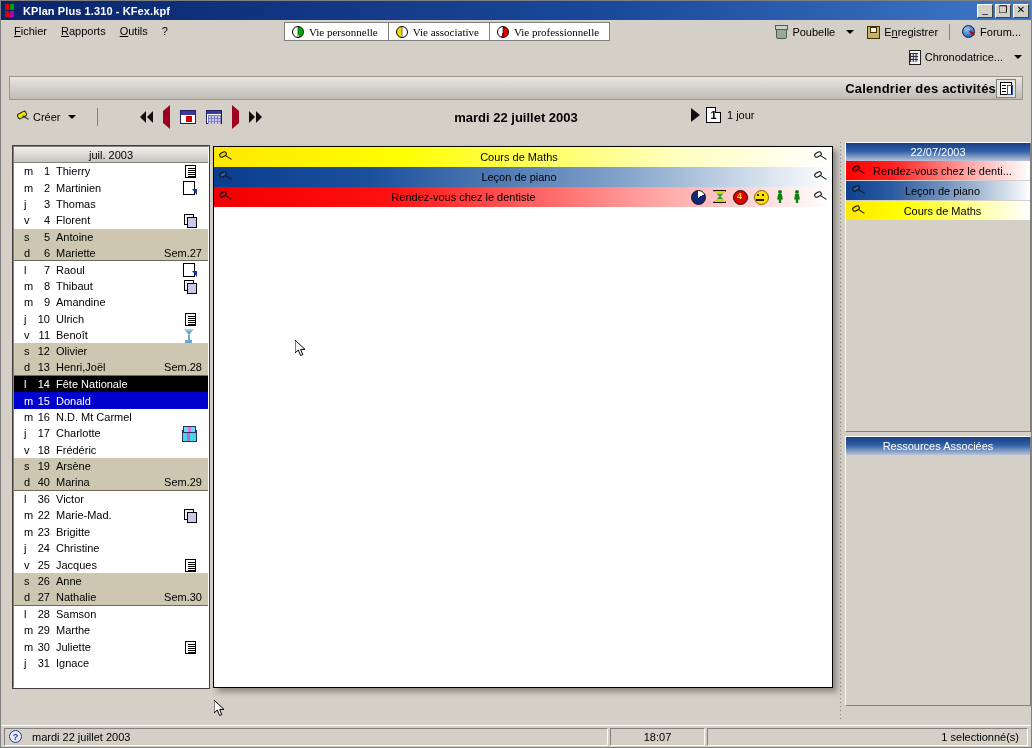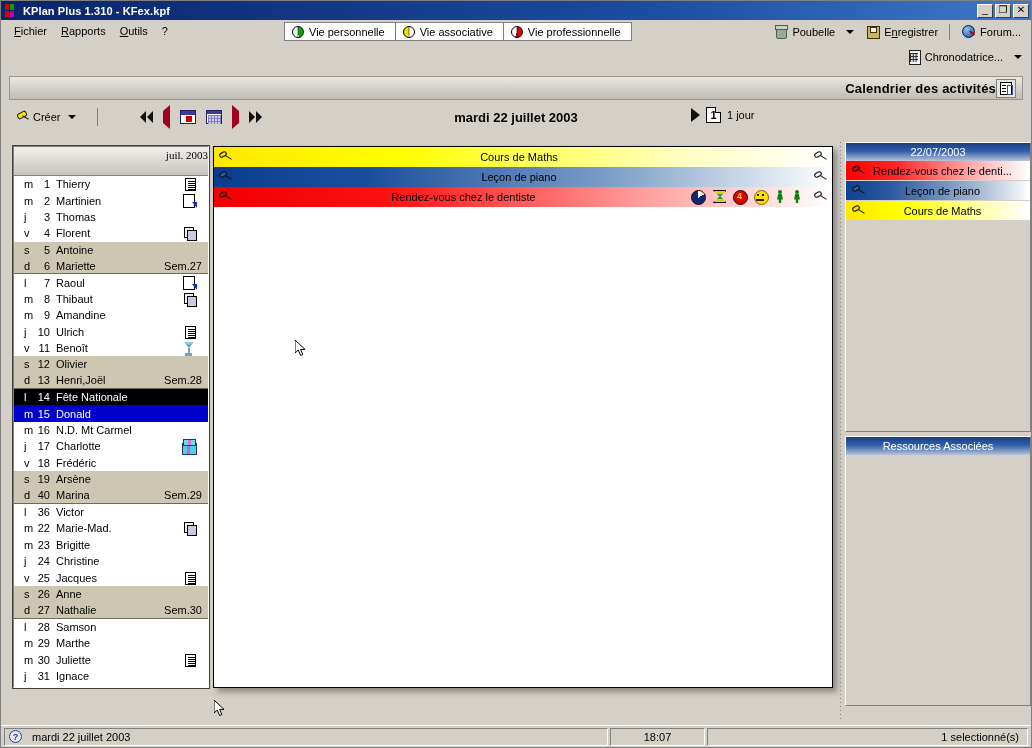--- a/index.html
+++ b/index.html
@@ -72,21 +72,21 @@
   .vie-group {
     position: absolute; left: 283px; top: 2px;
     display: flex; height: 19px;
     background: #fff;
     border: 1px solid #808080;
   }
   .vie-btn {
     display: flex; align-items: center; gap: 5px;
     padding: 0 10px 0 7px;
     background: #ffffff; border-right: 1px solid #808080;
-    font-size: 11px; white-space: nowrap; color:#000;
+    font-size: 11px; white-space: nowrap; color:#000;font-family:Liberation Serif, serif;
   }
   .vie-btn:last-child { border-right: none; }
   .pie { width: 12px; height: 12px; border-radius: 50%; border: 1px solid #000; position: relative; overflow:hidden; background:#fff;}
   .pie.green  { background: conic-gradient(#00b000 0deg 170deg, #ffffff 170deg 360deg); }
   .pie.yellow { background: conic-gradient(#ffffff 0deg 190deg, #f0e000 190deg 360deg); }
   .pie.red    { background: conic-gradient(#e00000 0deg 200deg, #ffffff 200deg 360deg); }
   .pie::after { content:''; position:absolute; left:50%; top:0; width:1px; height:100%; background:#000; transform: translateX(-0.5px) ; opacity:.55;}
 
   .right-tools {
     position: absolute; right: 6px; top: 3px;
@@ -261,23 +261,23 @@
 
   
   .daylist {
     position: absolute; left: 4px; top: 4px; width: 196px; height: 542px;
     background: #ffffff;
     border: 1px solid; border-color:#808080 #ffffff #ffffff #808080;
     outline: 1px solid #404040;
     overflow: hidden;
   }
   .dl-header {
-    height: 29px; background: linear-gradient(to bottom,#f2f0ec,#c8c4bc);
+    height: 16px; background: linear-gradient(to bottom,#f2f0ec,#c8c4bc);
     border-bottom: 1px solid #808080;
-    text-align: right; font-size: 11px; line-height: 16px; color:#000;font-family:Liberation Serif, serif;
+    text-align: center; font-size: 11px; line-height: 16px; color:#000;
   }
   .dl-rows { position: relative; }
   .dl-row {
     height: 16.4px; display: flex; align-items: center;
     font-size: 11px; color: #000; position: relative; padding-left: 10px;
   }
   .dl-row .dow { width: 12px; flex:0 0 auto; }
   .dl-row .dnum { width: 20px; text-align: right; padding-right: 6px; flex:0 0 auto;}
   .dl-row .dname { flex: 1 1 auto; white-space: nowrap; overflow: hidden;}
   .dl-row .sem { font-size: 11px; padding-right: 6px; }

